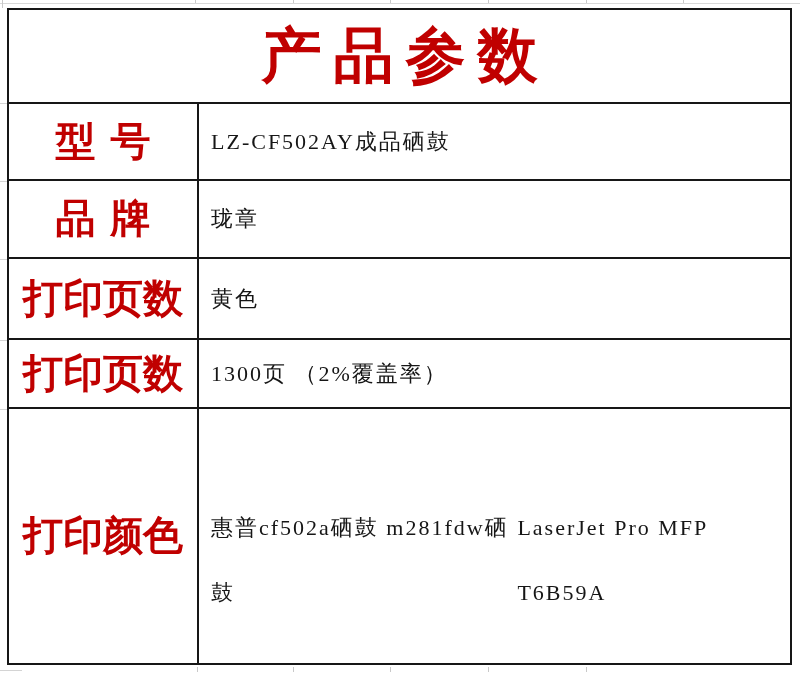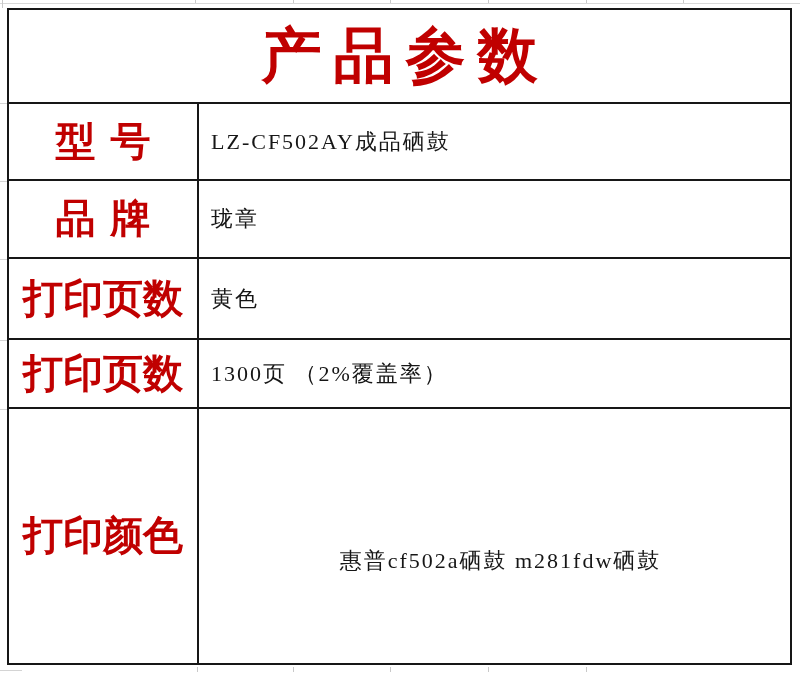--- a/index.html
+++ b/index.html
@@ -106,17 +106,18 @@
 
     <div class="row">
       <div class="label-cell">打印页数</div>
       <div class="value-cell">1300页 （2%覆盖率）</div>
     </div>
 
     <div class="row last">
       <div class="label-cell">打印颜色</div>
       <div class="value-cell multiline">
         <div class="line">惠普cf502a硒鼓  m281fdw硒鼓</div>
+        <div class="line">LaserJet Pro MFP T6B59A</div>
       </div>
     </div>
 
   </div>
 </div>
 
 </body></html>

